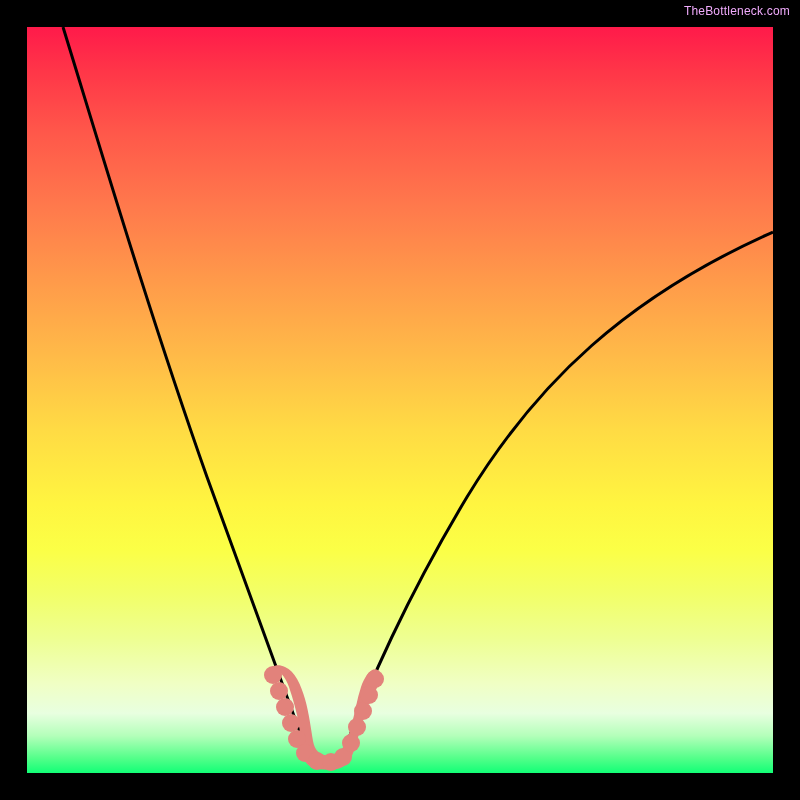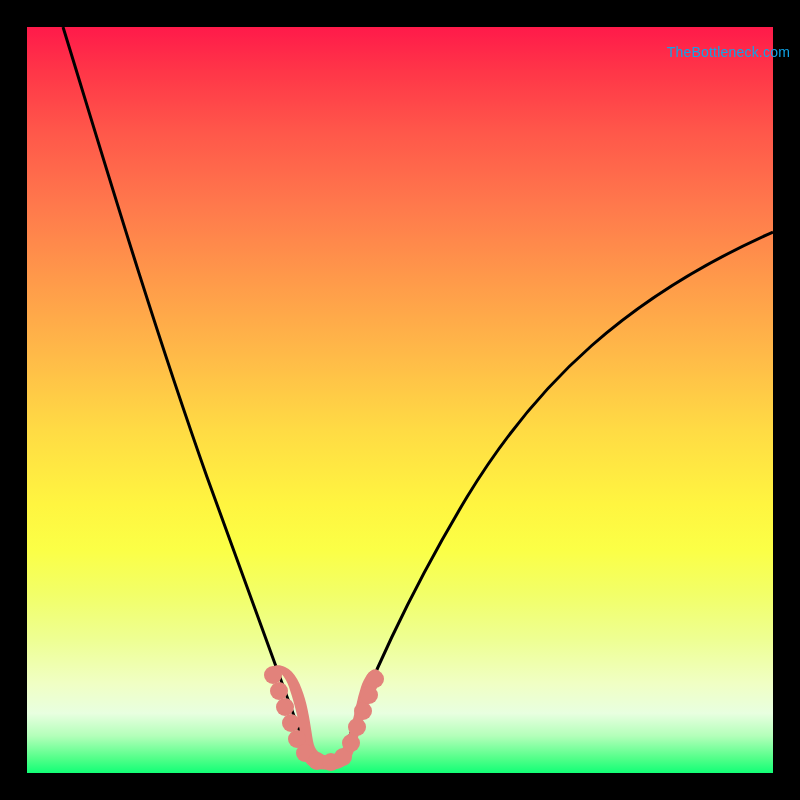--- a/index.html
+++ b/index.html
@@ -8,26 +8,25 @@
     height: 800px;
     background: #000;
     position: relative;
     overflow: hidden;
     font-family: Arial, Helvetica, sans-serif;
   }
   .watermark {
     position: absolute;
     top: 4px;
     right: 10px;
-    color: #0ea5e9;
-    font-size: 14px;
+    color: #f0abfc;
+    font-size: 12px;
     font-weight: 500;
     z-index: 10;
     letter-spacing: 0.2px;
-    margin-top: 40px;
   }
   .plot {
     position: absolute;
     left: 27px;
     top: 27px;
     width: 746px;
     height: 746px;
     background: linear-gradient(to bottom,
       #ff1a4a 0%,
       #ff3648 6%,

